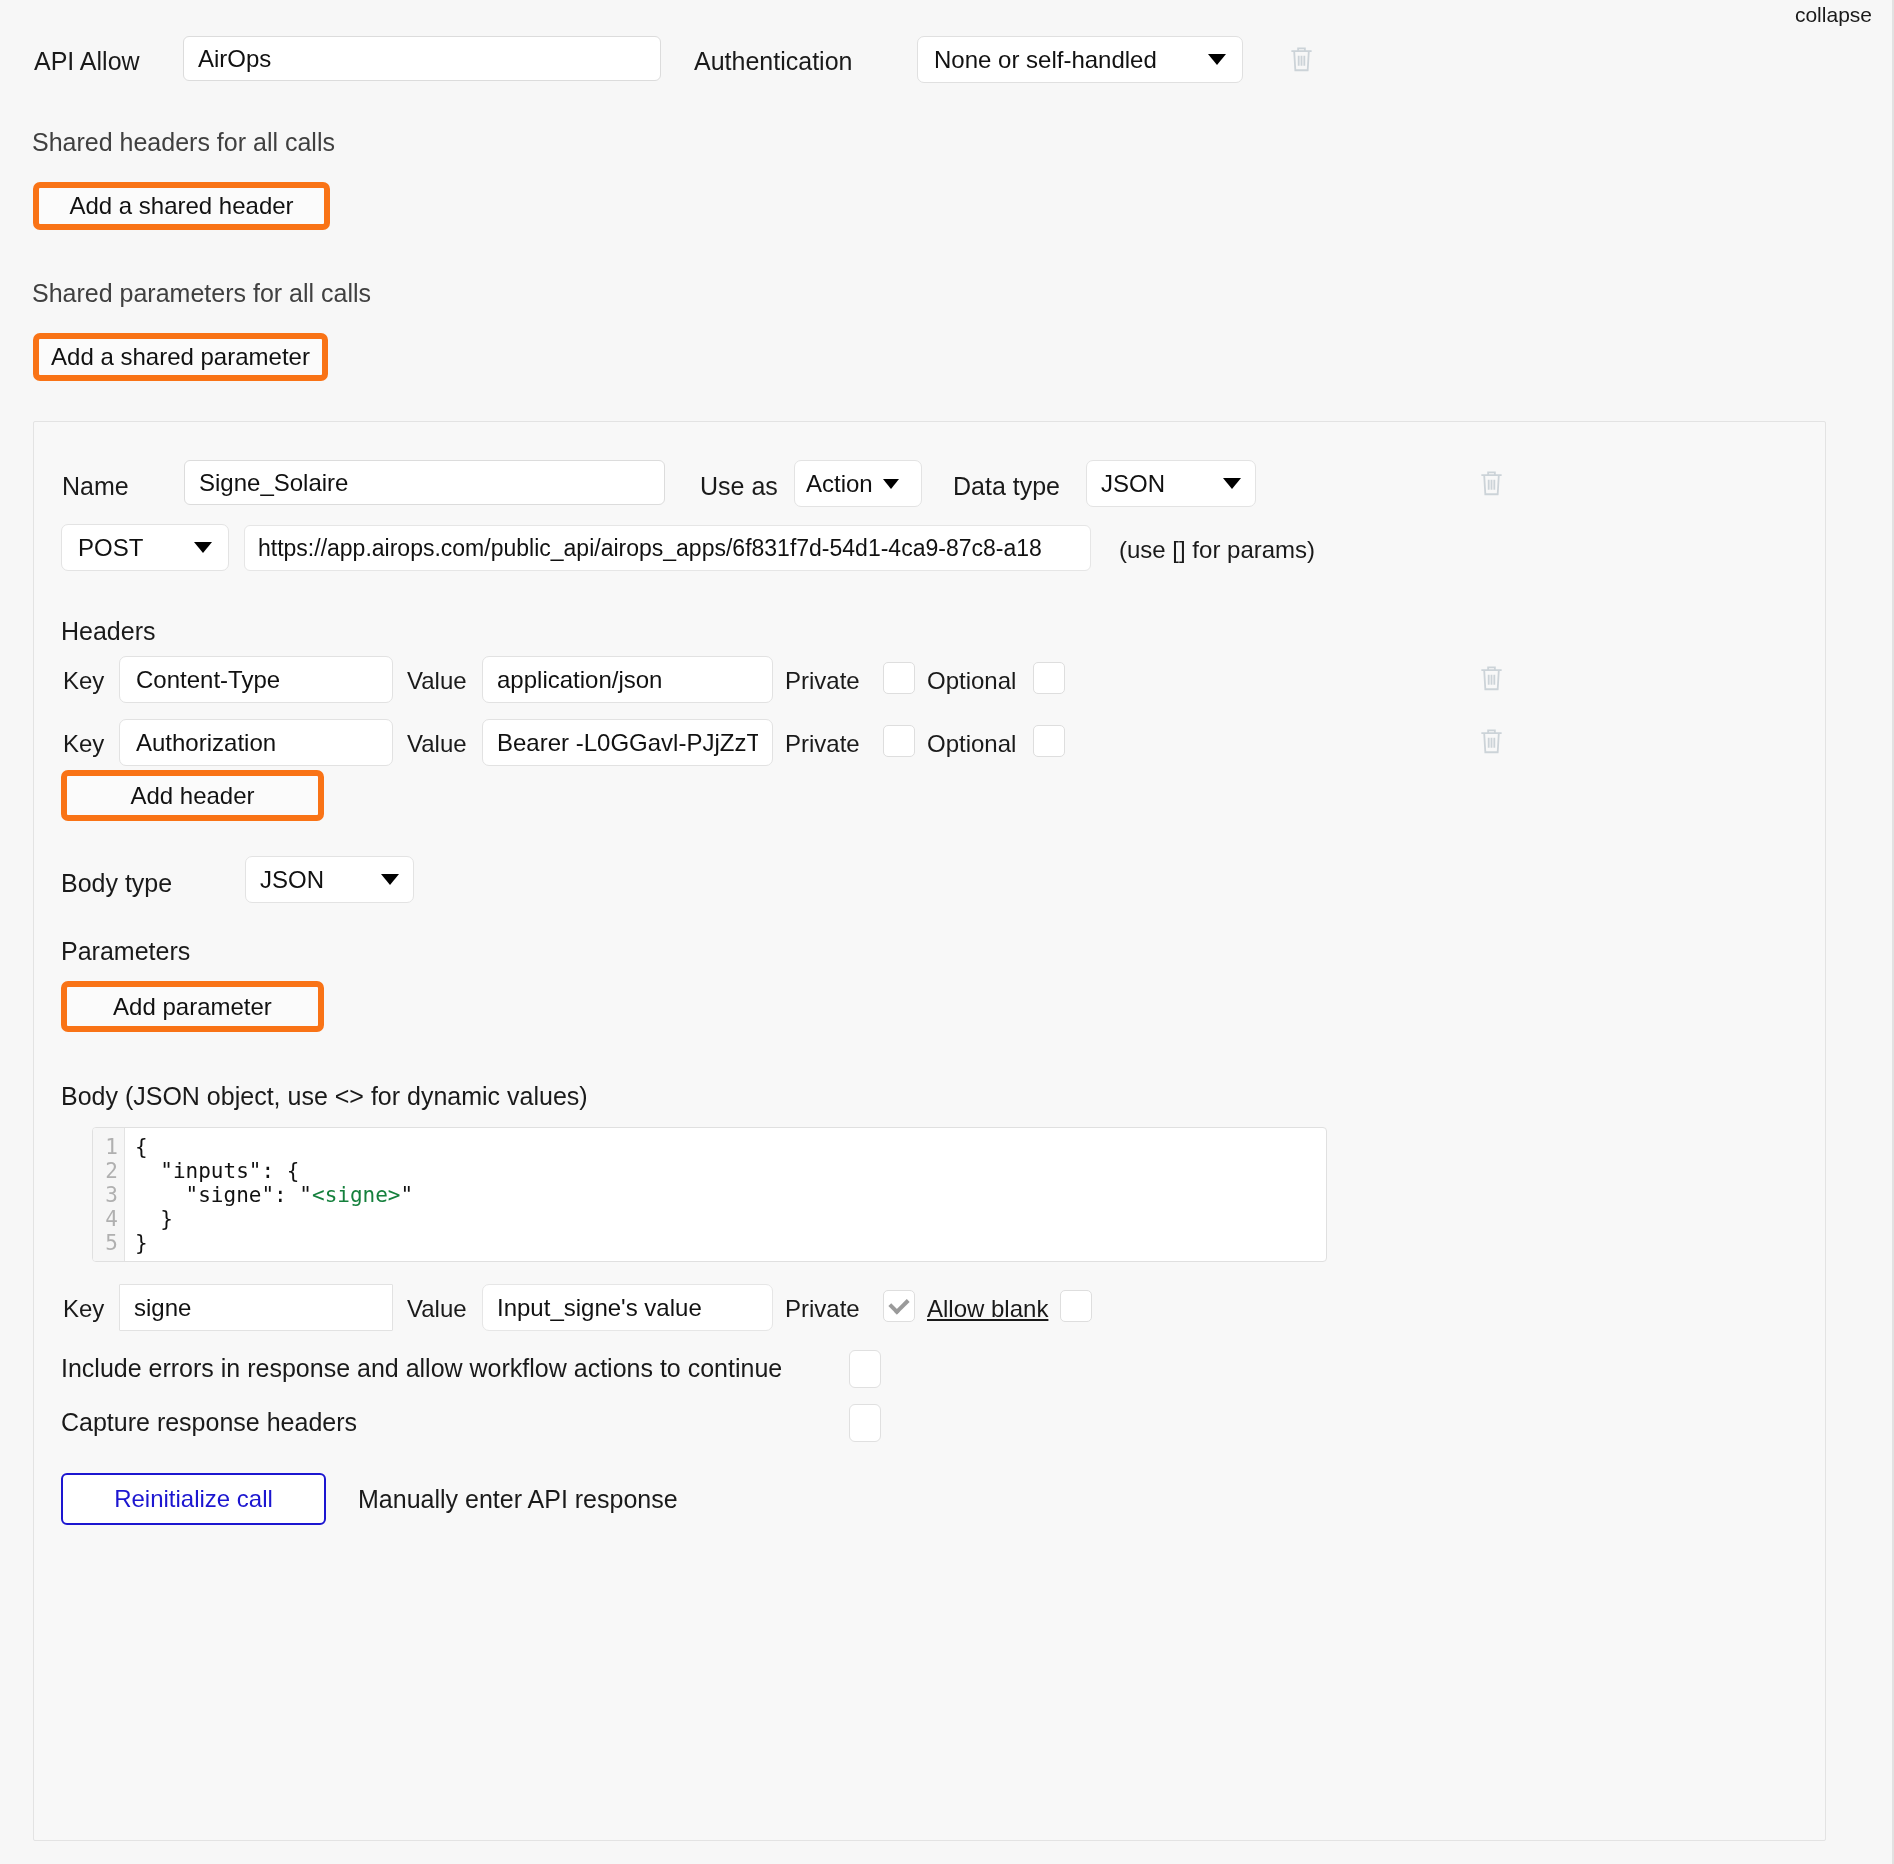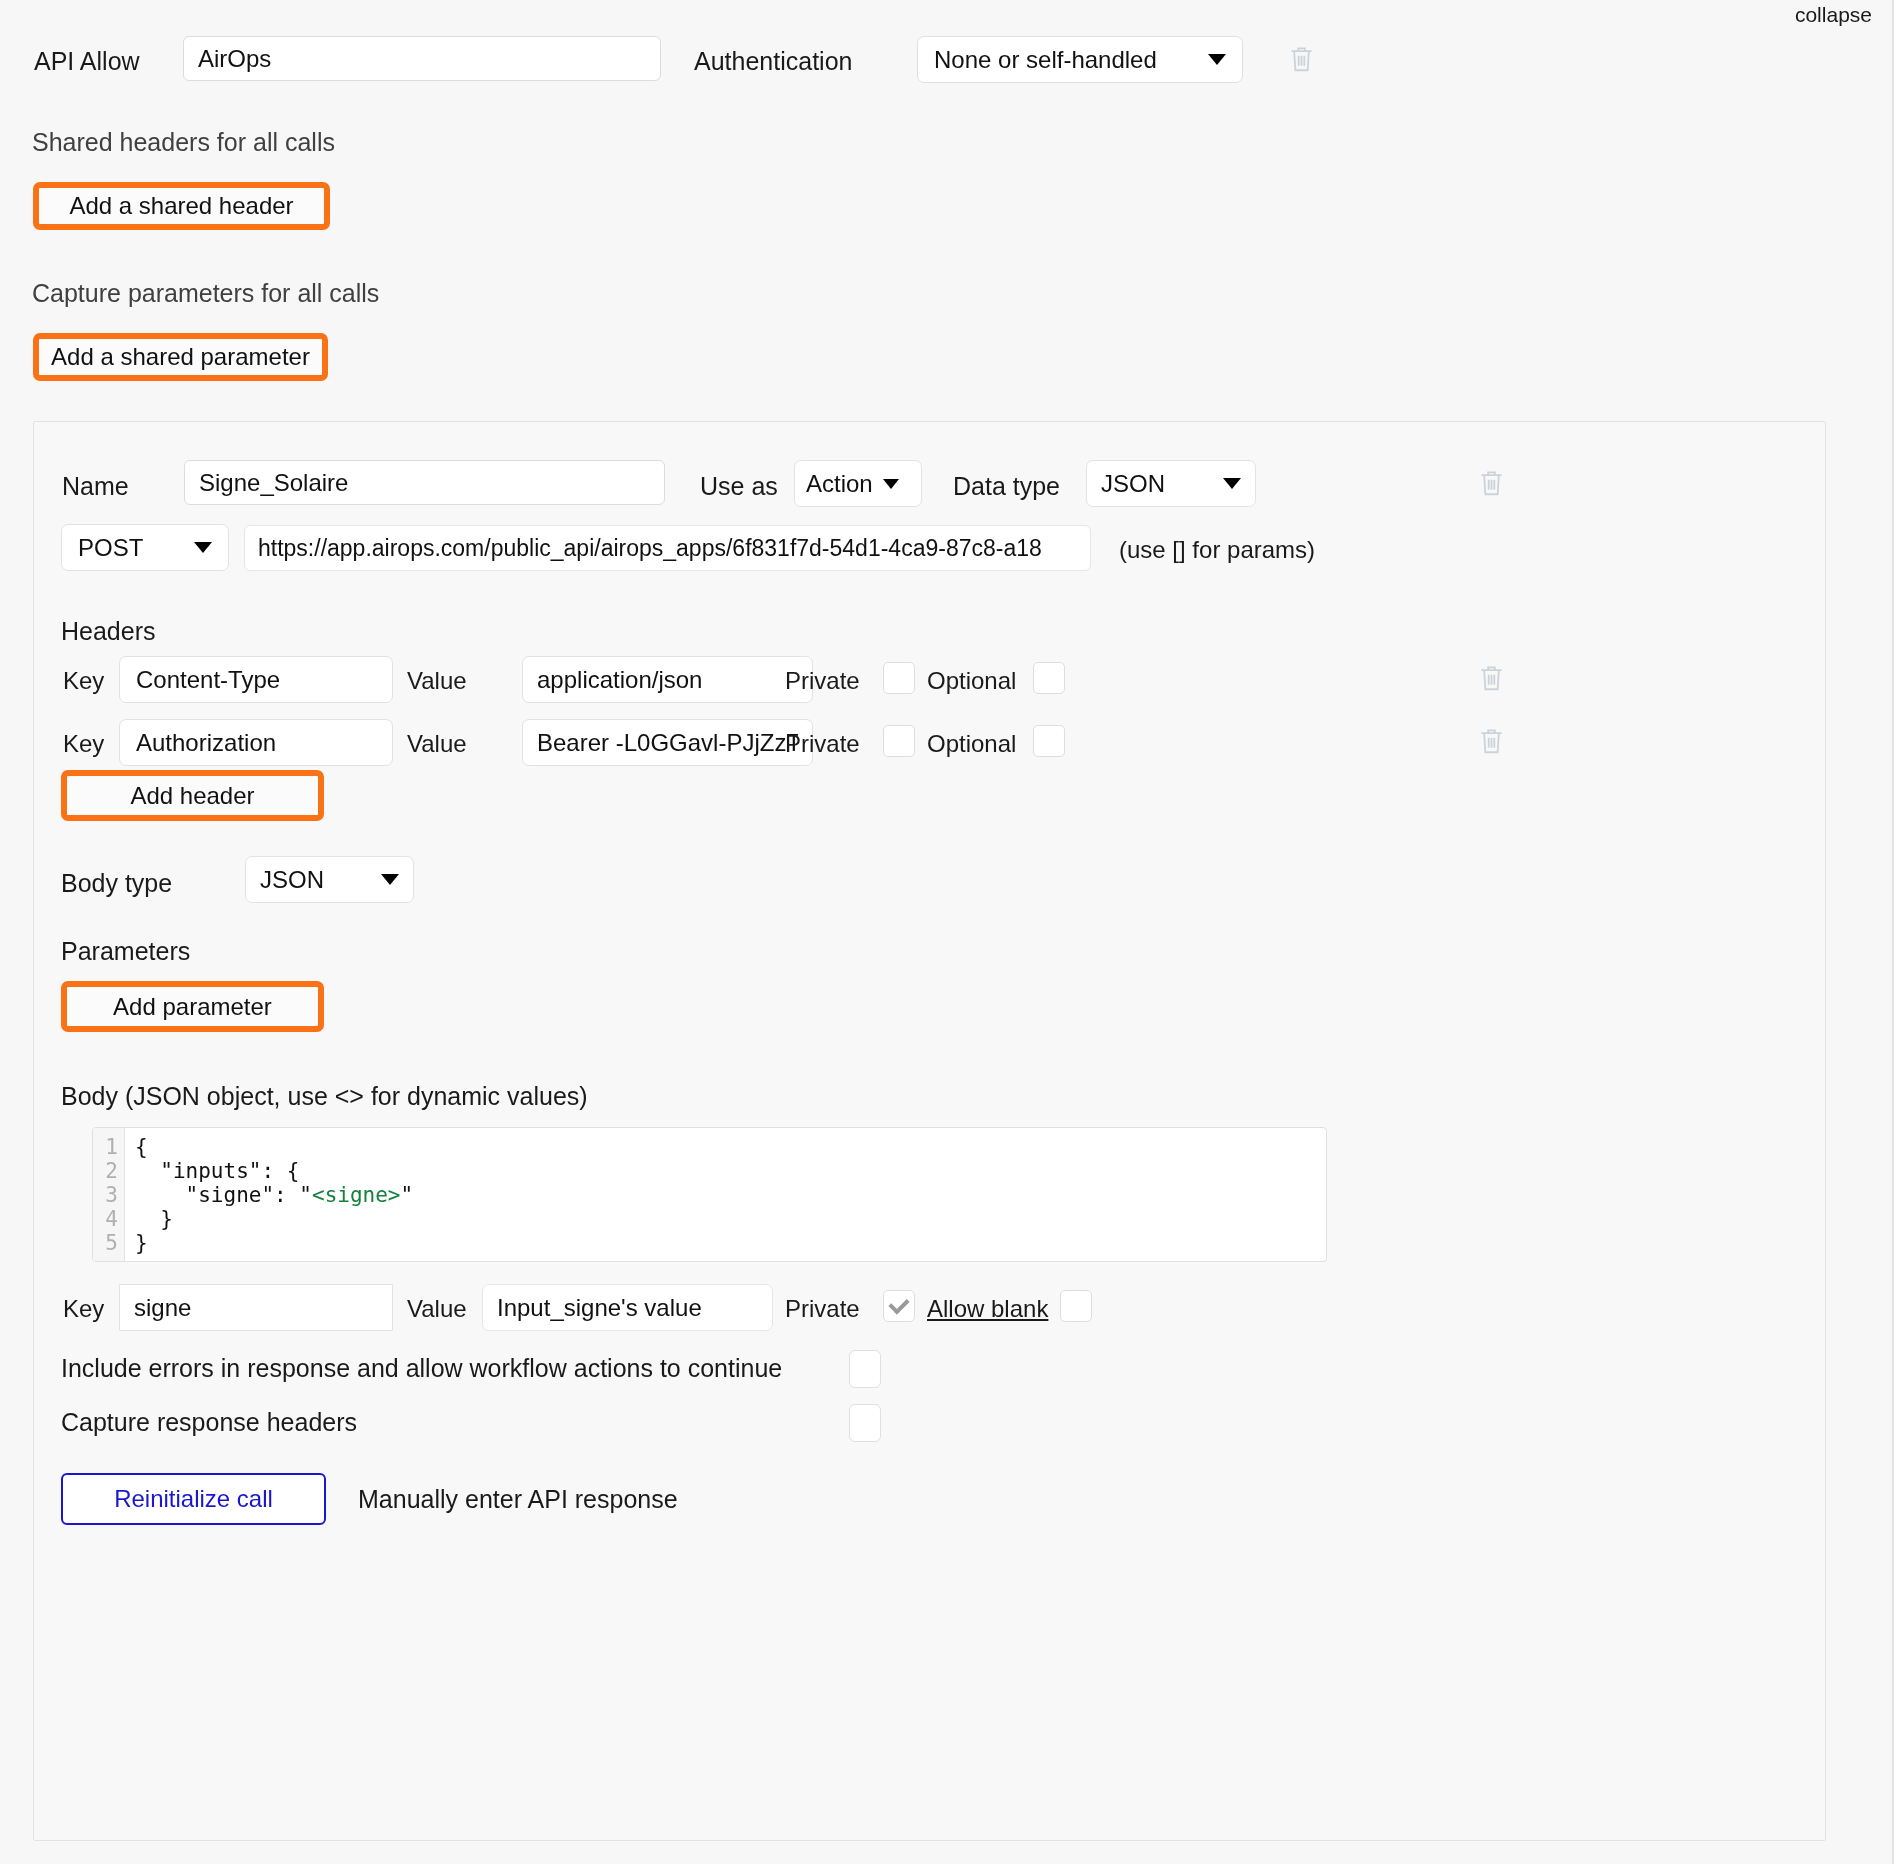--- a/index.html
+++ b/index.html
@@ -139,21 +139,21 @@
     position: absolute; left: 85px; top: 0; width: 274px; height: 47px;
     border: 1px solid #e2e2e2; border-radius: 7px; background: #fff;
     font-family: "Liberation Sans", sans-serif; font-size: 24px;
     padding: 0 16px; color: #111; outline: none;
   }
   .kv-val-label { position: absolute; left: 373px; top: 11px; font-size: 24px; }
   .kv-val-input {
     position: absolute; left: 448px; top: 0; width: 291px; height: 47px;
     border: 1px solid #e2e2e2; border-radius: 7px; background: #fff;
     font-family: "Liberation Sans", sans-serif; font-size: 24px;
-    padding: 0 14px; color: #111; outline: none; margin-left: 40px;
+    padding: 0 14px; color: #111; outline: none;
   }
   .kv-priv-label { position: absolute; left: 751px; top: 11px; font-size: 24px; }
   .kv-opt-label  { position: absolute; left: 893px; top: 11px; font-size: 24px; }
 
   .cbox {
     position: absolute; width: 32px; height: 32px;
     border: 1px solid #dedede; border-radius: 5px; background: #fff;
     cursor: pointer; top: 6px;
     display: flex; align-items: center; justify-content: center;
   }
@@ -276,21 +276,21 @@
       <path d="M3 6h18"></path>
         <path d="M9 6V3.5h6V6"></path>
       <path d="M5.5 6l1 17h11l1-17"></path>
       <path d="M9.5 10v9M12 10v9M14.5 10v9"></path>
     </svg>
   </span>
 
   <span class="sec-title shared-headers-title">Shared headers for all calls</span>
   <div class="btn-outline add-shared-header">Add a shared header</div>
 
-  <span class="sec-title shared-params-title">Capture parameters for all calls</span>
+  <span class="sec-title shared-params-title">Shared parameters for all calls</span>
   <div class="btn-outline add-shared-param">Add a shared parameter</div>
 
   <span class="collapse-link card-collapse">collapse</span>
 
   <div class="call-card">
     <div class="card-inner">
 
       <span class="name-label">Name</span>
       <input class="name-input" type="text" value="Signe_Solaire" style="">
 

